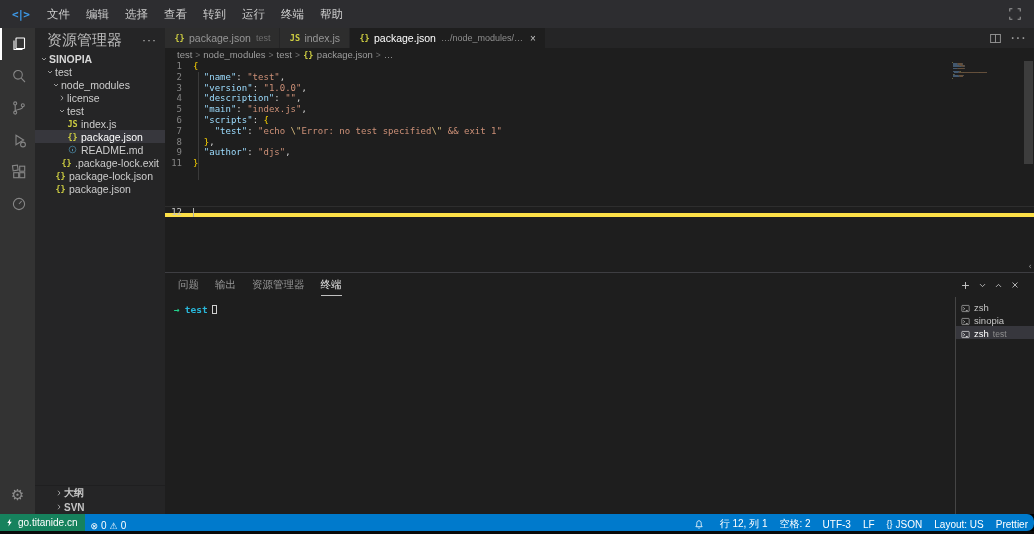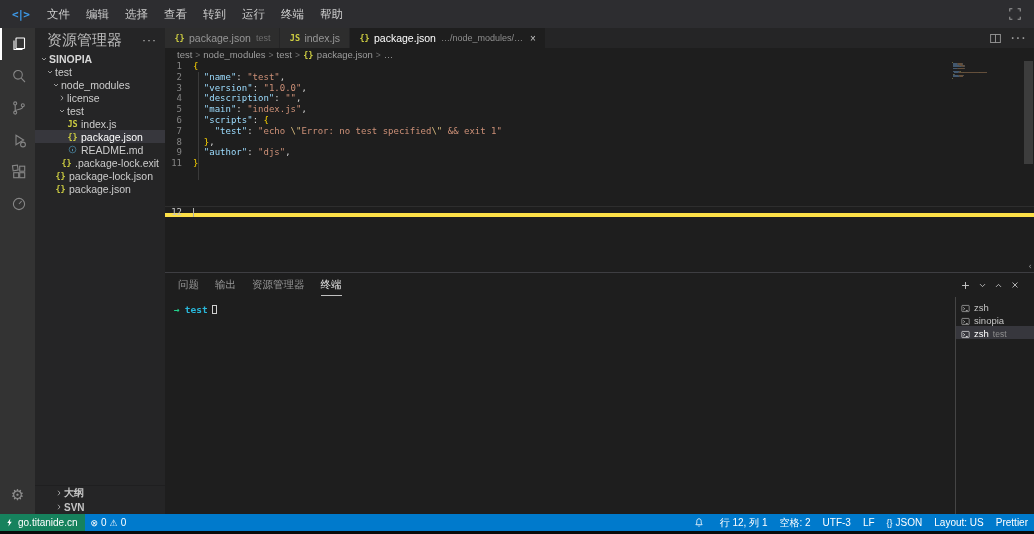--- a/index.html
+++ b/index.html
@@ -84,22 +84,22 @@
   .terminal { flex:1; padding:7px 0 0 9px; font-family:"DejaVu Sans Mono",monospace; font-size:9.5px; }
   .t-arrow { color:#23d18b; font-weight:bold; }
   .t-dir { color:#29b8db; font-weight:bold; margin-left:5px; }
   .t-cursor { display:inline-block; width:5px; height:9px; border:1px solid #cfcfcf; margin-left:4px; vertical-align:-1px; }
   .term-list { width:79px; border-left:1px solid #454545; padding-top:3px; font-size:9.5px; }
   .term-row { height:13px; display:flex; align-items:flex-end; padding-left:5px; gap:4px; color:#c5c5c5; white-space:nowrap; }
   .term-row.selected { background:#37373d; color:#ffffff; }
   .term-desc { color:#8f8f8f; font-size:8.5px; }
 
   
-  .statusbar { height:17px; background:#007acc; display:flex; align-items:center;
-    font-size:10px; color:#ffffff; }
+  .statusbar { height:17px; background:#007acc; display:flex; align-items:flex-end;
+    font-size:10px; color:#ffffff;border-radius:7px; }
   .sb-remote { background:#16825d; height:100%; display:flex; align-items:center; padding:0 7px 0 5px; gap:4px; }
   .sb-item { padding:0 6px; display:flex; align-items:center; gap:3px; white-space:nowrap; }
   .sb-right { margin-left:auto; display:flex; align-items:center; }
   .bottom-edge { height:3px; background:#0a0a0a; }
   svg { display:block; }
 </style>
 </head>
 <body>
 
 <div class="titlebar">

